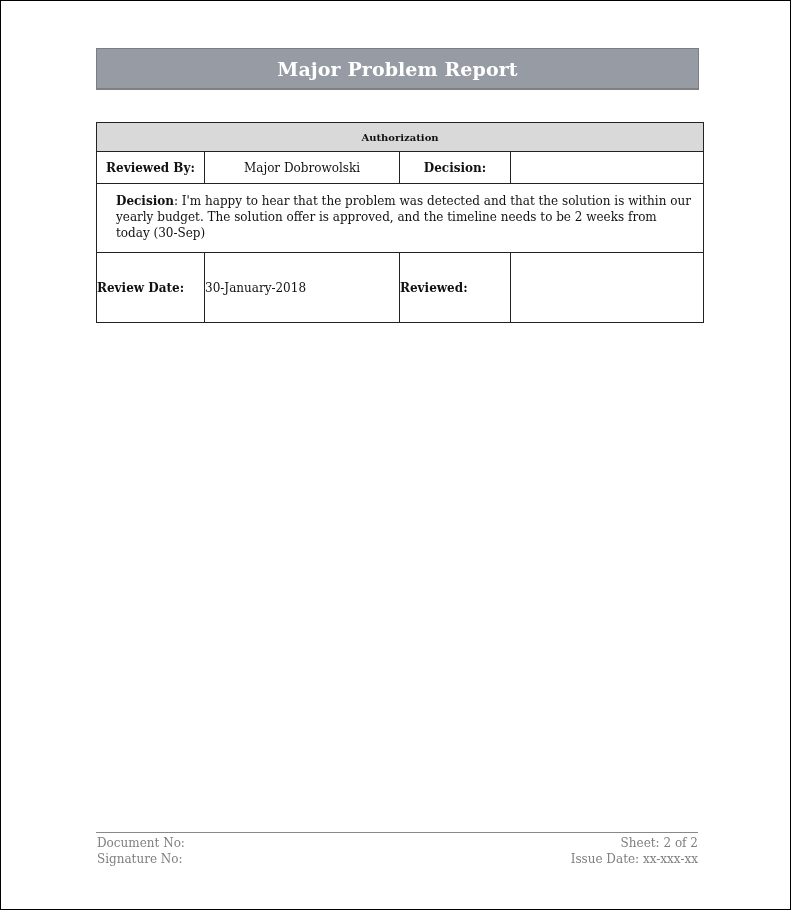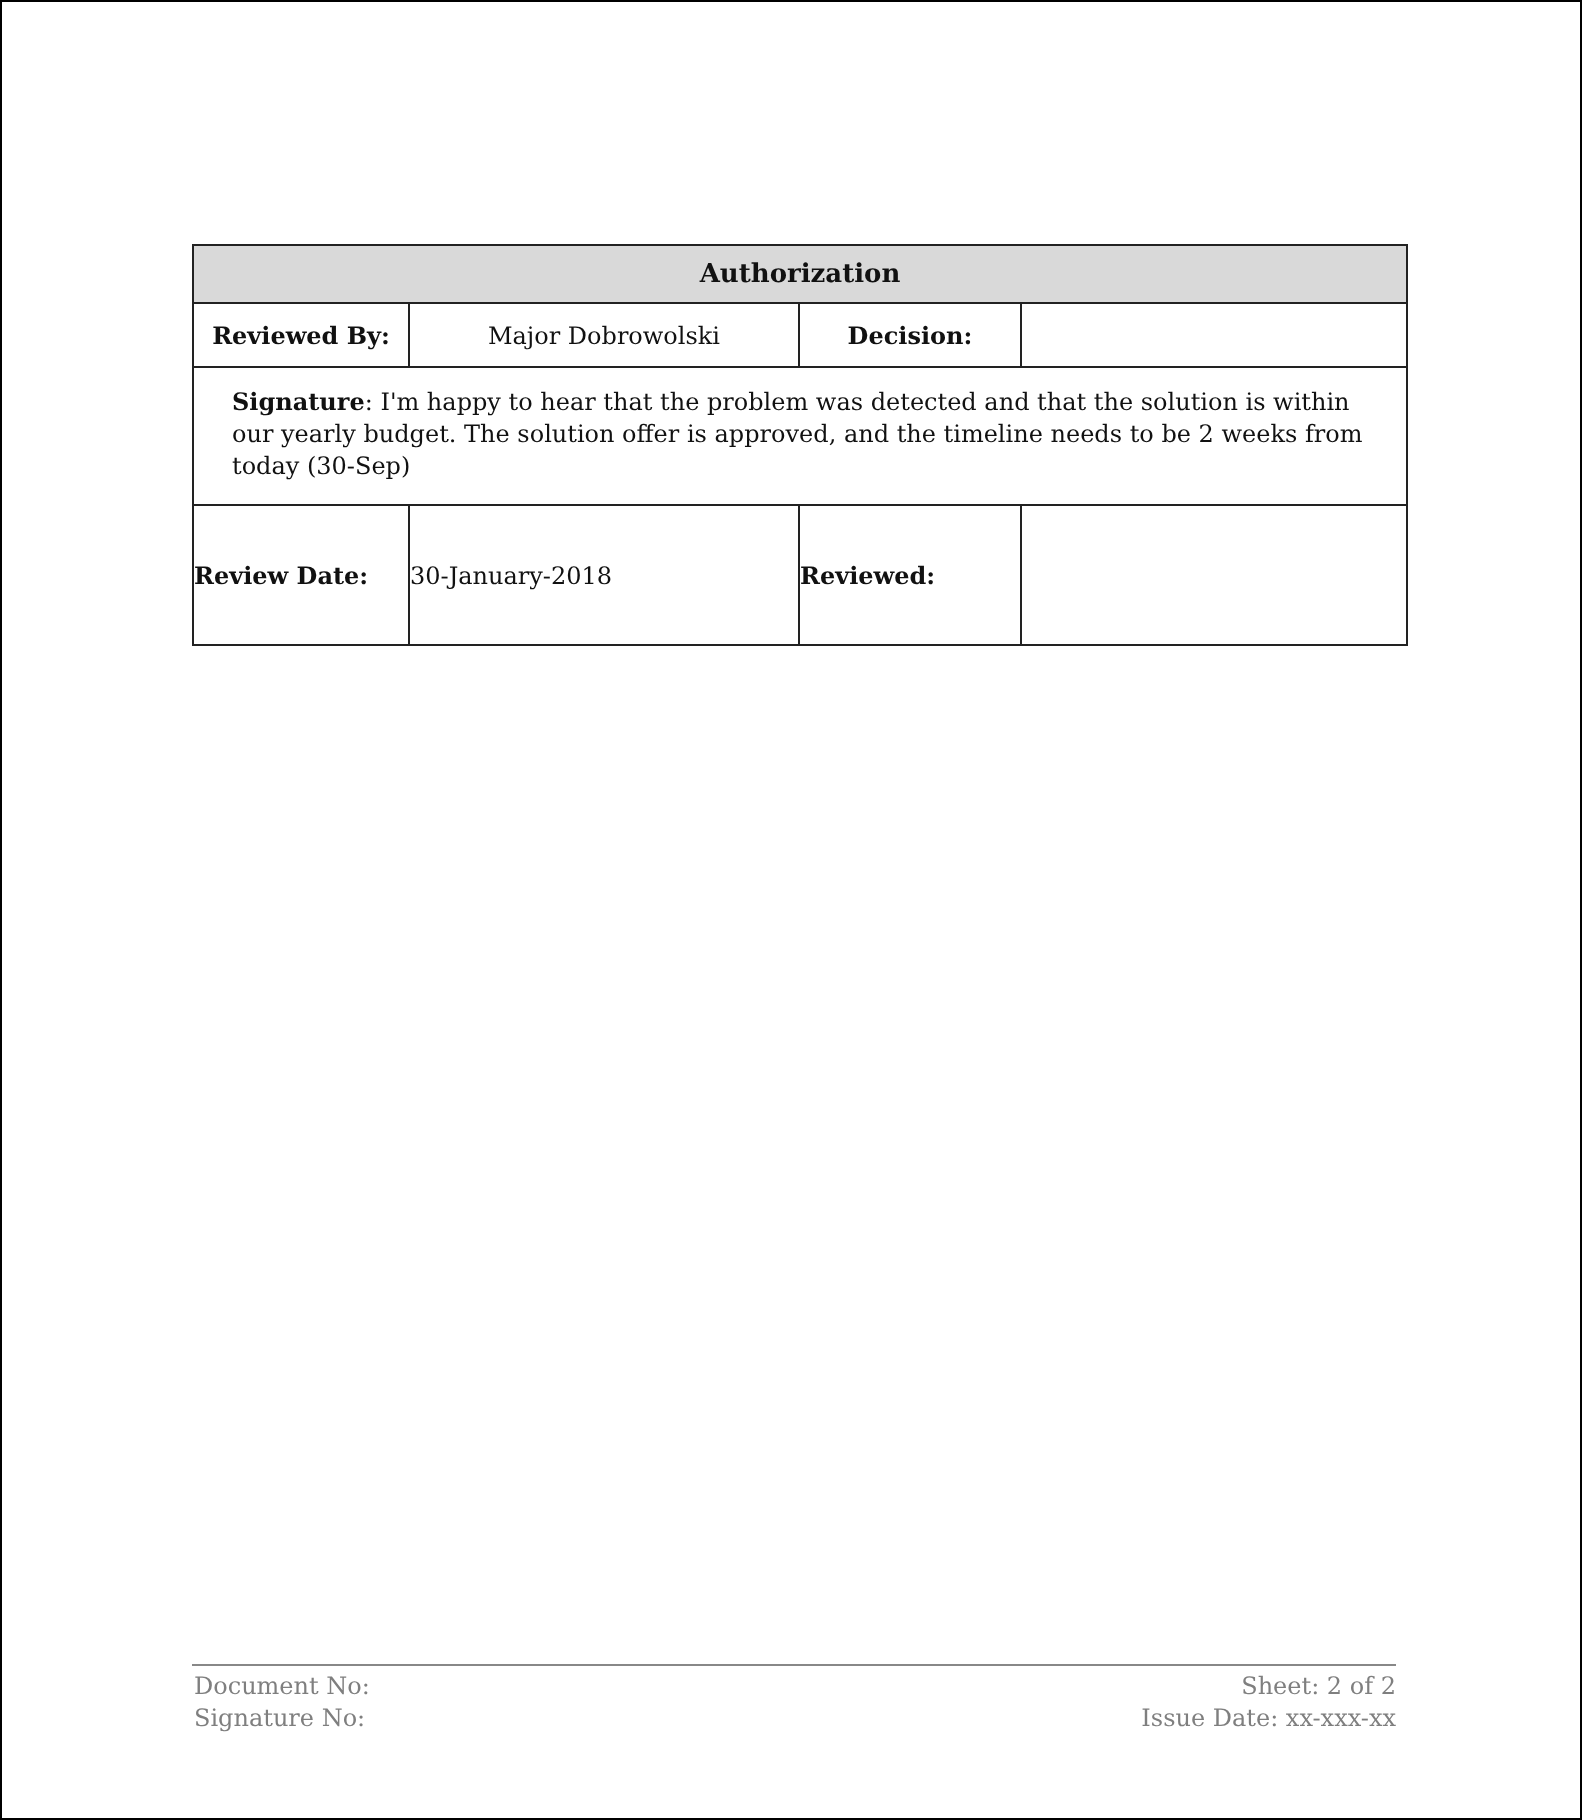--- a/index.html
+++ b/index.html
@@ -15,21 +15,21 @@
       color: #ffffff; font-family: "DejaVu Serif", "Liberation Serif", serif;
       font-weight: bold; font-size: 19px; letter-spacing: 0.1px;
     }
     table.auth {
       position: absolute; left: 95px; top: 121px; width: 607px;
       border-collapse: collapse; table-layout: fixed;
       font-family: "DejaVu Serif", "Liberation Serif", serif; font-size: 12px; color: #111;
     }
     table.auth td, table.auth th { border: 1px solid #222; padding: 0; }
     .auth-head {
-      background: #d9d9d9; height: 28px; text-align: center; font-weight: bold; font-size: 13px;
+      background: #d9d9d9; height: 28px; text-align: center; font-weight: bold; font-size: 10px;
     }
     .row1 td { height: 31px; text-align: center; margin-left: 40px; }
     .lbl { font-weight: bold; }
     .decision-cell { height: 68px; vertical-align: top; text-align: left; }
     .decision-text { padding: 9px 10px 0 19px; line-height: 16px; font-size: 12px; }
     .decision-text b { font-weight: bold; }
     .row3 td { height: 69px; }
     .footer-line {
       position: absolute; left: 95px; top: 831px; width: 602px; height: 0;
       border-top: 1px solid #888;
@@ -39,41 +39,44 @@
       font-family: "DejaVu Serif", "Liberation Serif", serif; font-size: 12px; color: #7f7f7f;
       line-height: 16px;
     }
     .footer .row { display: flex; justify-content: space-between; }
   </style>
 </head>
 <body>
 
 <div class="page">
 
+  <div class="title-bar">
+    <span>Major Problem Report</span>
+  </div>
 
   <table class="auth">
     <colgroup>
       <col style="width:108px">
       <col style="width:195px">
       <col style="width:111px">
       <col style="width:193px">
     </colgroup>
     <tbody>
         <tr>
       <th colspan="4" class="auth-head">Authorization</th>
     </tr>
     <tr class="row1">
       <td class="lbl">Reviewed By:</td>
       <td>Major Dobrowolski</td>
       <td class="lbl">Decision:</td>
       <td></td>
     </tr>
     <tr>
       <td colspan="4" class="decision-cell">
-        <div class="decision-text"><b>Signature</b><span>: I'm happy to hear that the problem was detected and that the solution is within our yearly budget. The solution offer is approved, and the timeline needs to be 2 weeks from today (30-Sep)</span></div>
+        <div class="decision-text"><b>Decision</b><span>: I'm happy to hear that the problem was detected and that the solution is within our yearly budget. The solution offer is approved, and the timeline needs to be 2 weeks from today (30-Sep)</span></div>
       </td>
     </tr>
     <tr class="row3">
       <td class="lbl">Review Date:</td>
       <td>30-January-2018</td>
       <td class="lbl">Reviewed:</td>
       <td></td>
     </tr>
   </tbody>
     </table>

